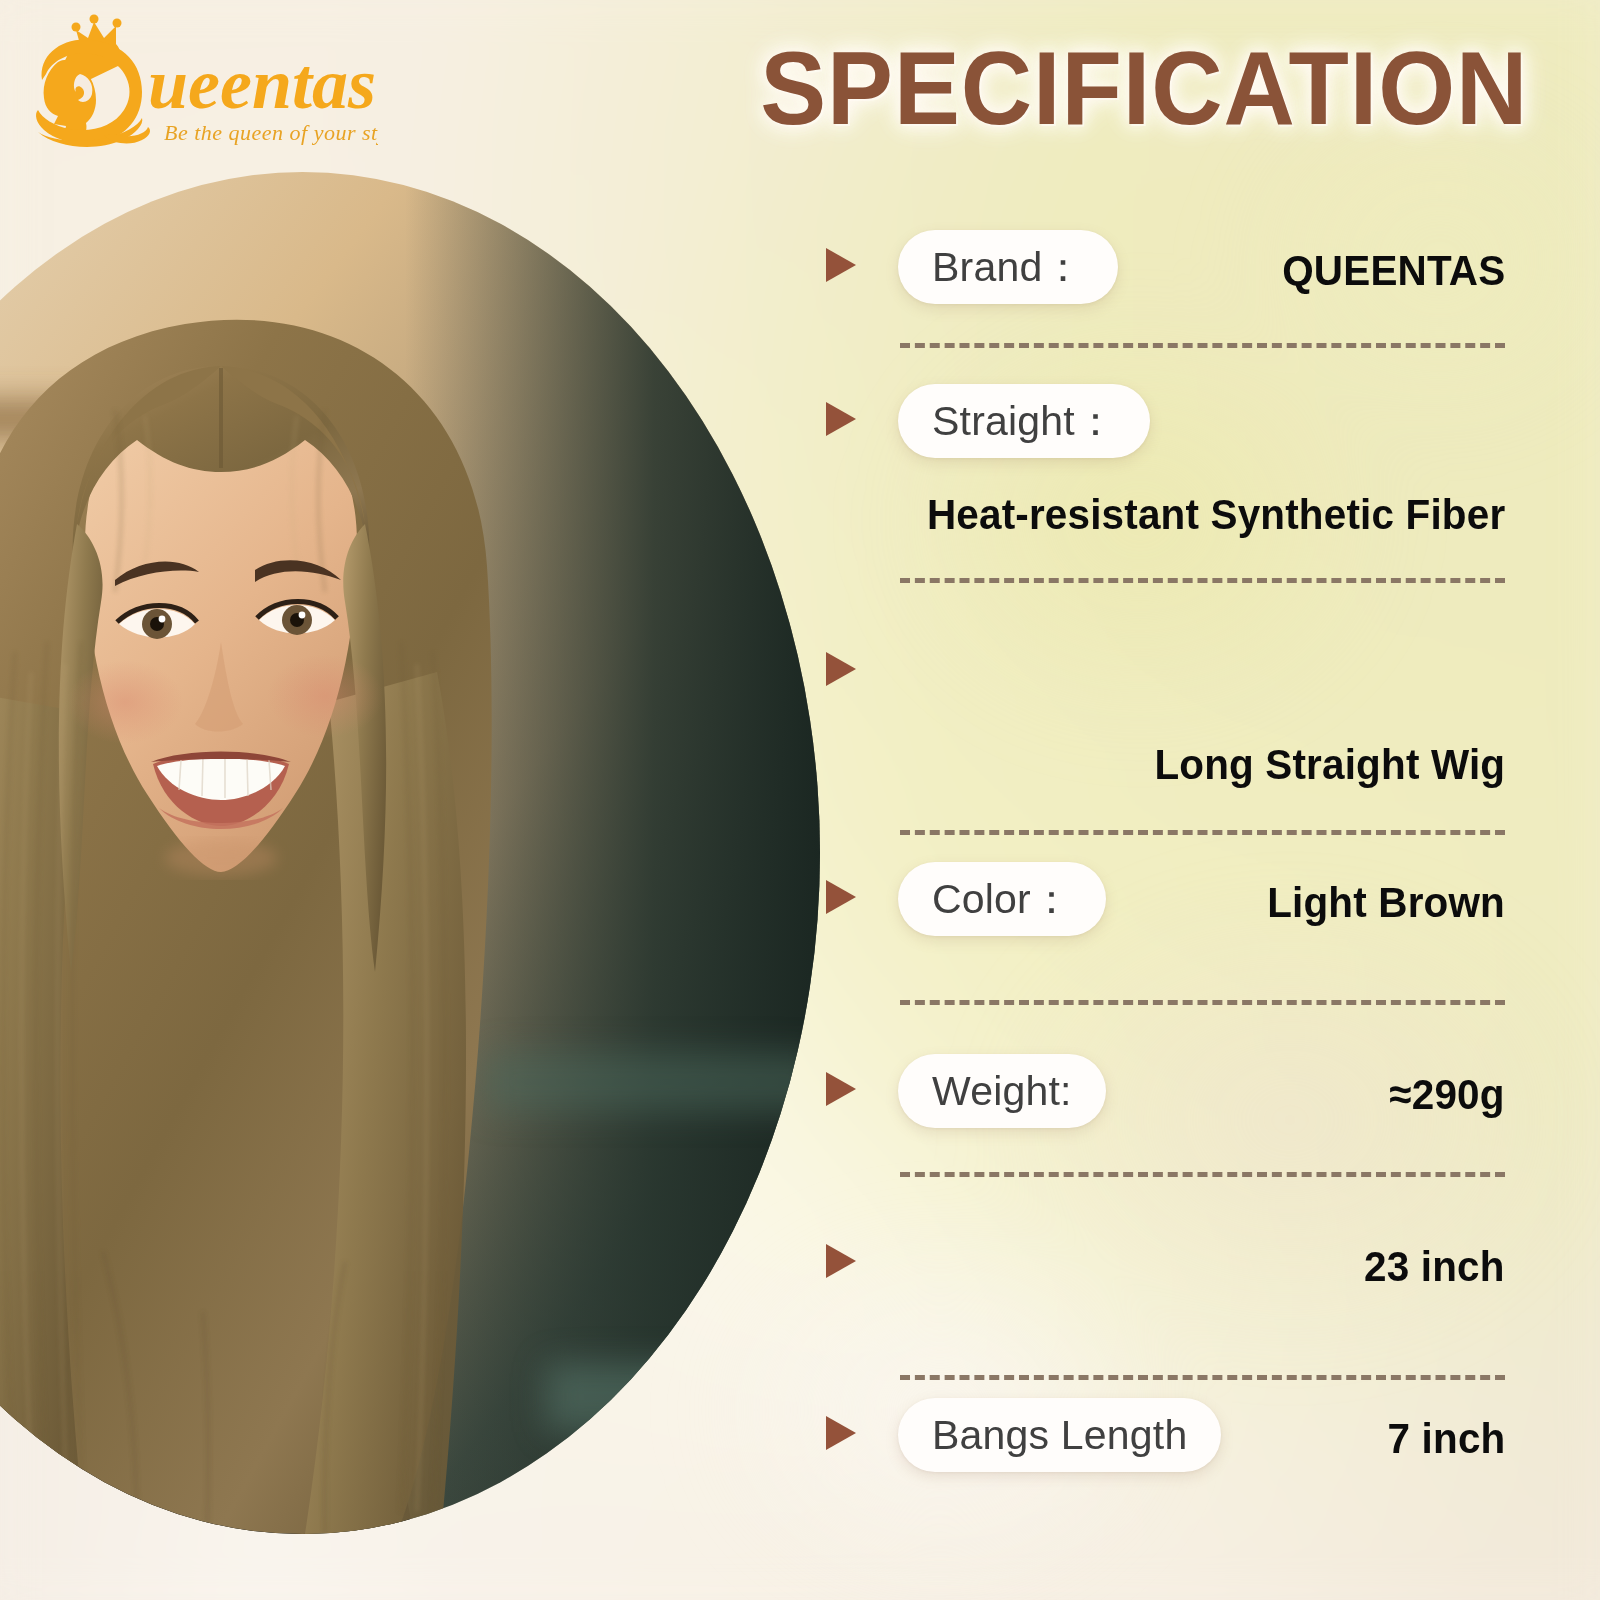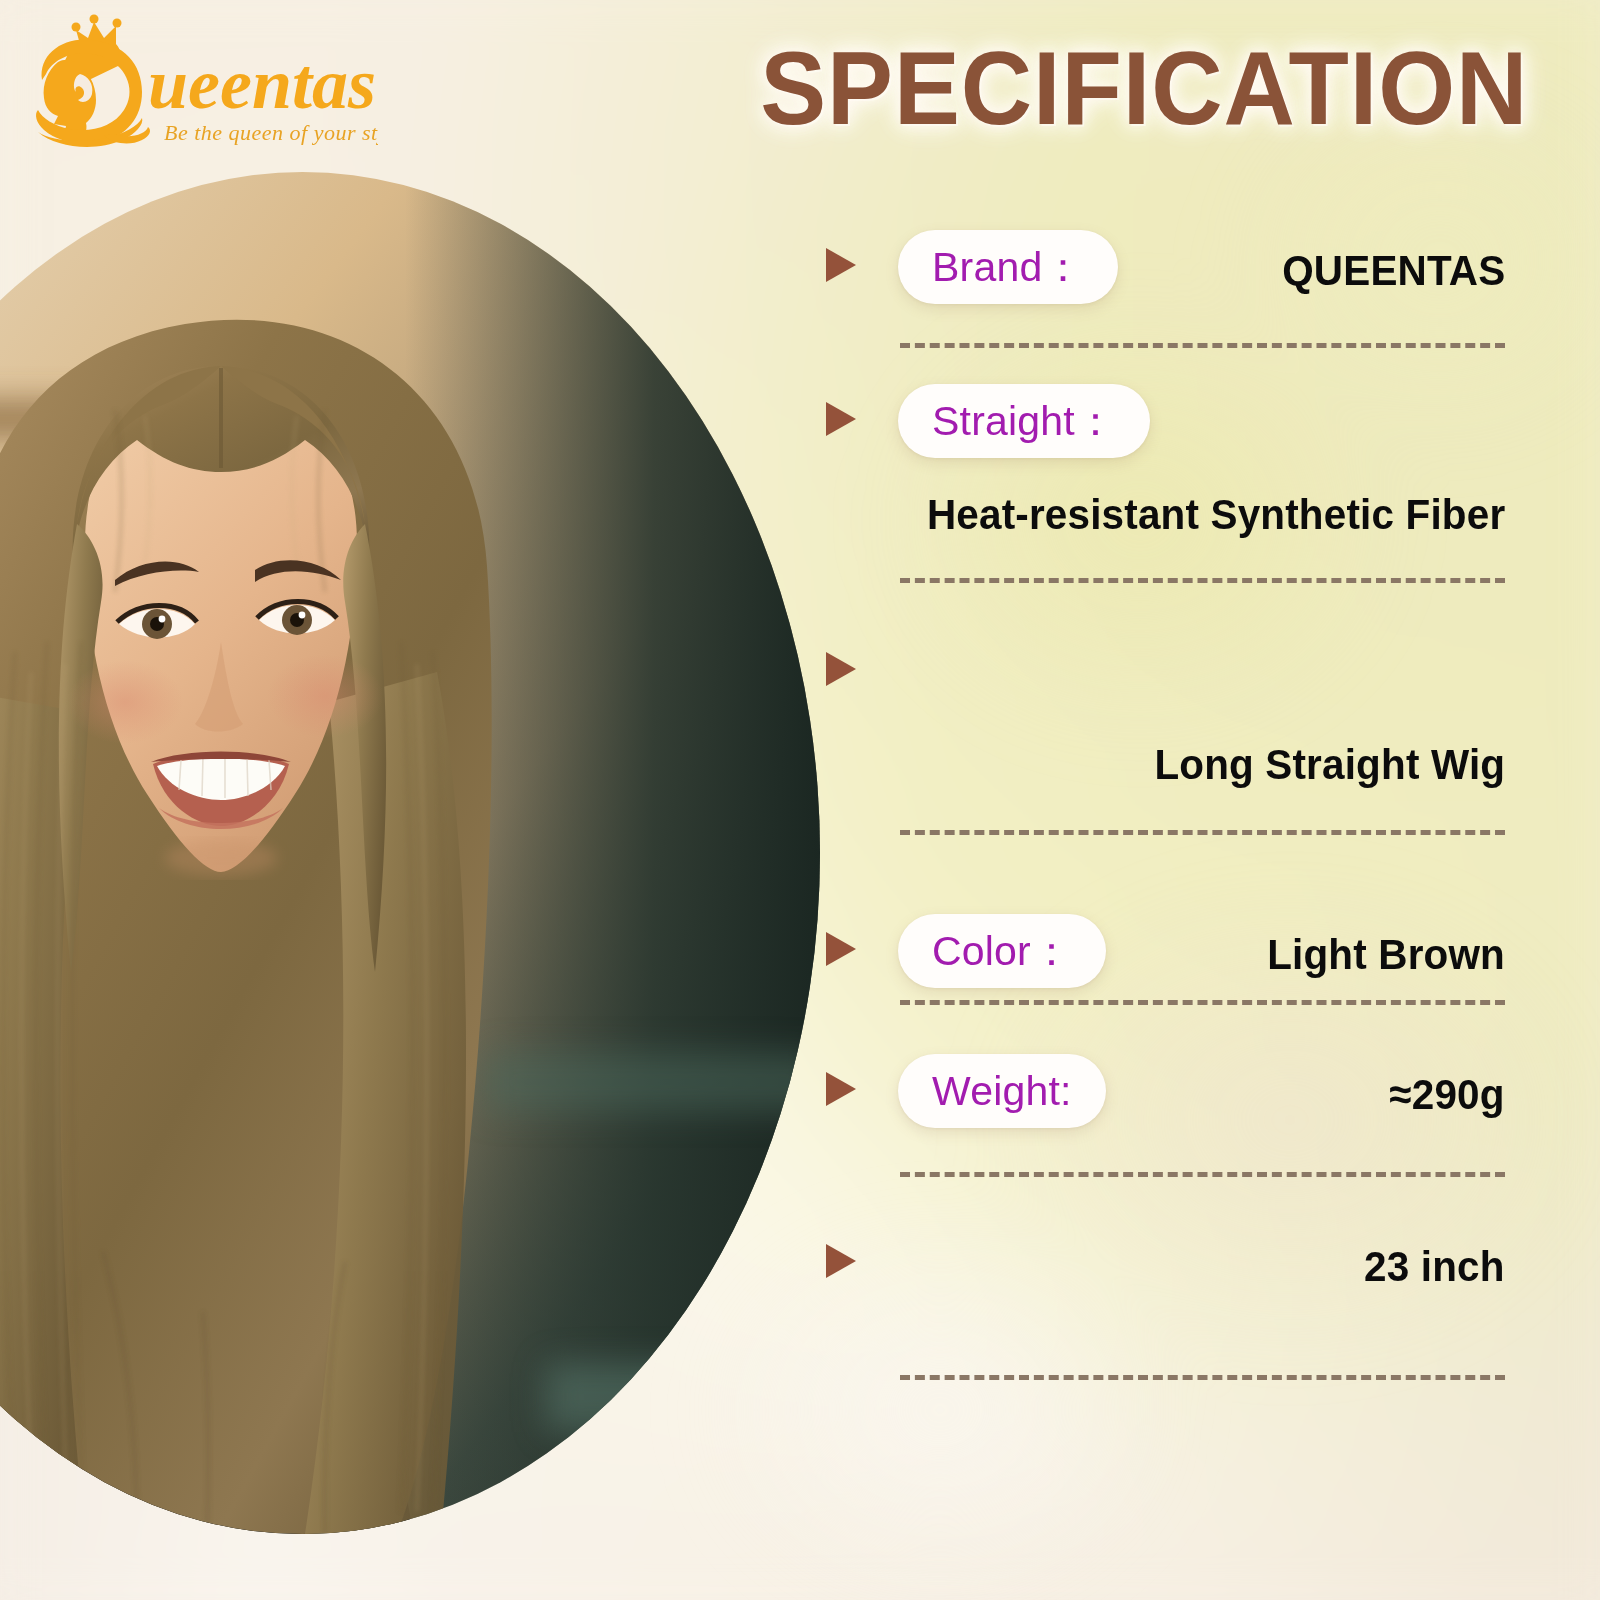--- a/index.html
+++ b/index.html
@@ -96,21 +96,21 @@
     position:absolute; left:78px; top:6px;
     height:74px;
     padding:0 34px;
     background:#fffdfb;
     border-radius:40px;
     display:flex; align-items:center;
     box-shadow:0 5px 14px rgba(150,115,90,0.16), 0 1px 3px rgba(150,115,90,0.10);
   }
   .pill-label {
     font-size:41px;
-    color:#a21caf;
+    color:#404040;
     white-space:nowrap;
     letter-spacing:0.2px;
   }
   .value {
     position:absolute;
     right:15px;
     font-weight:bold;
     font-size:43px;
     color:#0c0c0c;
     white-space:nowrap;
@@ -124,21 +124,21 @@
   .divider {
     position:absolute;
     left:80px; width:605px; height:0;
     border-top:5px dashed #8a7765;
   }
 
   
   #row-0 { top:28px; }
   #row-1 { top:182px; }
   #row-2 { top:432px; }
-  #row-3 { top:712px;text-align:right; }
+  #row-3 { top:660px;text-align:right; }
   #row-4 { top:852px; }
   #row-5 { top:1024px; }
   #row-6 { top:1196px; }
 
   #div-0 { top:147px; }
   #div-1 { top:382px; }
   #div-2 { top:634px; }
   #div-3 { top:804px; }
   #div-4 { top:976px; }
   #div-5 { top:1179px; }
@@ -409,14 +409,23 @@
   <div class="divider" id="div-4"></div>
 
   <div class="spec-row" id="row-5">
     <div class="row-head">
       <span class="bullet"></span>
       <span class="value inline">23 inch</span>
     </div>
   </div>
   <div class="divider" id="div-5"></div>
 
+  <div class="spec-row" id="row-6">
+    <div class="row-head">
+      <span class="bullet"></span>
+      <span class="pill">
+        <span class="pill-label">Bangs Length</span>
+      </span>
+      <span class="value inline">7 inch</span>
+    </div>
+  </div>
 
 </div>
 
 </body></html>

